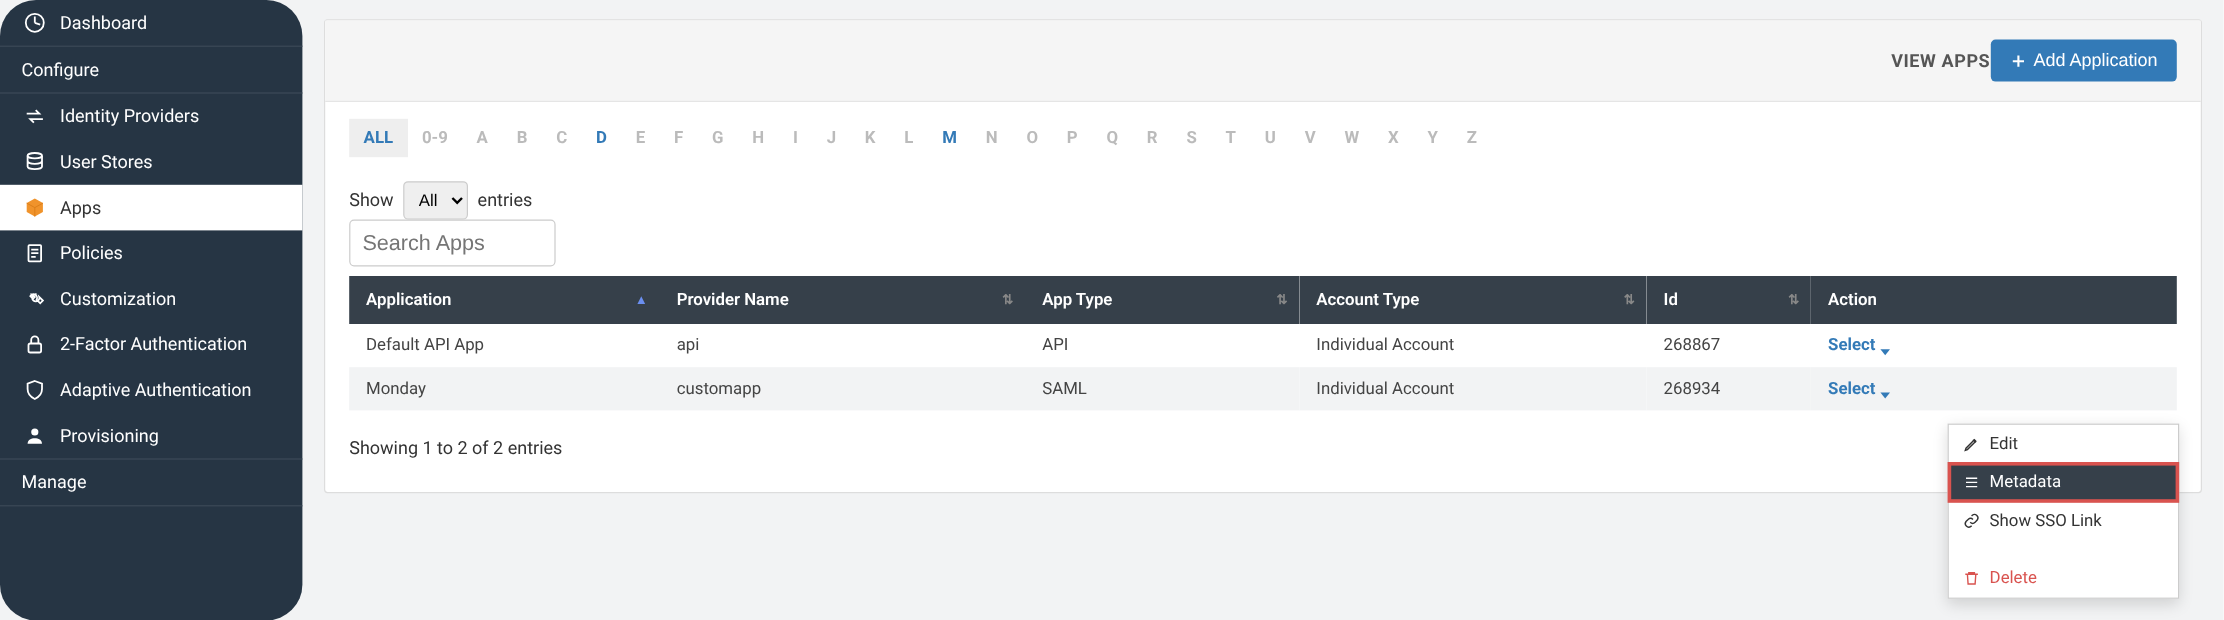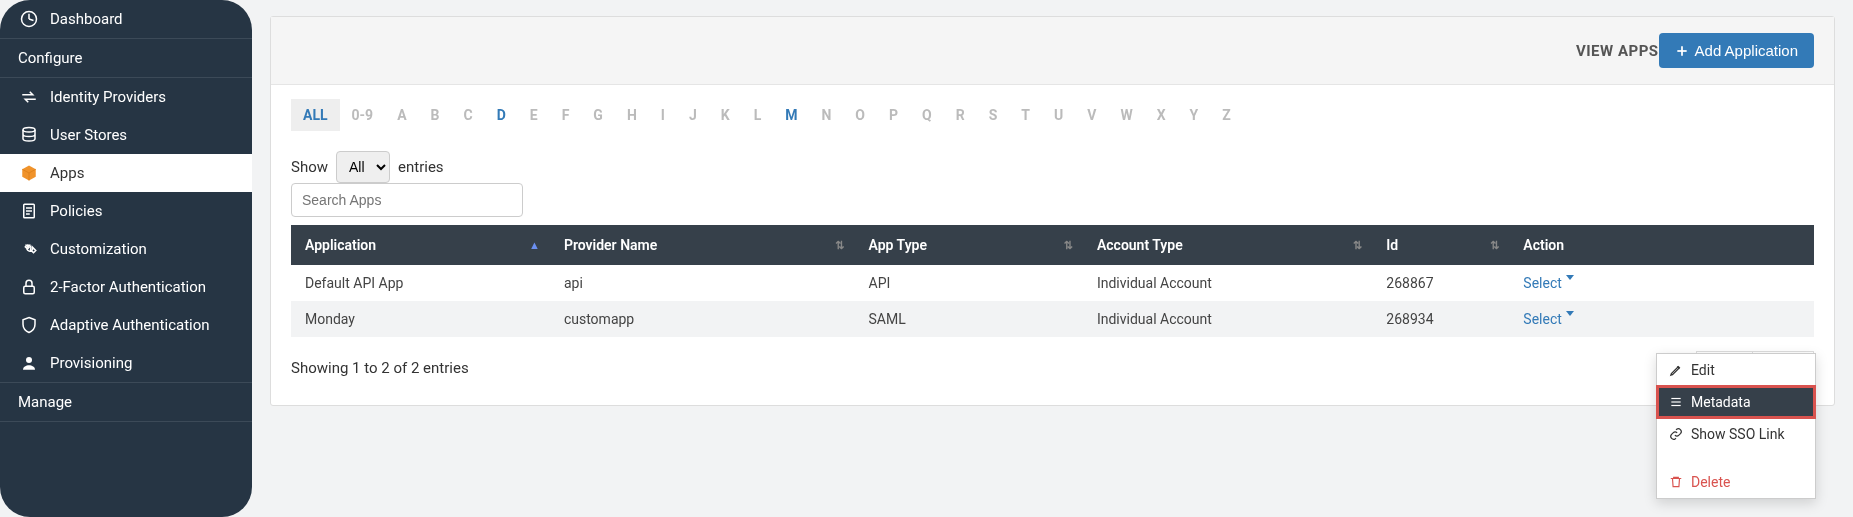--- a/index.html
+++ b/index.html
@@ -17,35 +17,35 @@
   .panel-title { font-weight: 700; color: #555; letter-spacing: .5px; font-size: 15px; }
   .btn-primary { background: #337ab7; color: #fff; border: none; border-radius: 4px; padding: 9px 16px; font-size: 15px; cursor: pointer; display: inline-flex; align-items: center; gap: 6px; }
   .panel-body { padding: 14px 20px 20px; position: relative; }
   .alpha-filter { display: flex; gap: 0; margin-bottom: 20px; }
   .alpha-filter .af { padding: 8px 12px; color: #bbb; font-weight: 700; cursor: pointer; }
   .alpha-filter .af.active { background: #eee; color: #337ab7; }
   .alpha-filter .af.highlight { color: #337ab7; }
   .toolbar { display: flex; justify-content: space-between; margin-bottom: 8px; flex-direction: column; }
   .show-entries { display:flex; align-items:center; gap:8px; font-size:15px; color:#333;}
   .show-entries select { padding: 6px 8px; border:1px solid #ccc; border-radius:4px; font-size:14px; }
-  .search-box input { padding: 8px 10px; border:1px solid #ccc; border-radius:4px; width:232px; font-size:14px; }
+  .search-box input { padding: 8px 10px; border:1px solid #ccc; border-radius:4px; width:172px; font-size:18px; }
   table.data { width: 100%; border-collapse: collapse; }
   table.data thead th { background: #36404a; color: #fff; text-align: left; padding: 12px 14px; font-weight:600; font-size:14px; position:relative; }
   table.data tbody td { padding: 10px 14px; font-size:14px; color:#444; }
   table.data tbody tr:nth-child(odd) { background: #fff; }
   table.data tbody tr:nth-child(even) { background: #f2f3f4; }
   .sort-ind { position:absolute; right:10px; top:50%; transform:translateY(-50%); font-size:11px; color:#888; }
   .sort-asc { color:#6b8ff0; }
-  .select-link { color:#337ab7; cursor:pointer; display:inline-flex; align-items:flex-start; gap:4px; }
+  .select-link { color:#337ab7; cursor:pointer; display:inline-flex; align-items:flex-end; gap:4px;font-weight:bold; }
   .caret { display:inline-block; width:0; height:0; border-left:4px solid transparent; border-right:4px solid transparent; border-top:5px solid currentColor; }
   .footer { display:flex; justify-content:space-between; align-items:center; padding-top:14px; font-size:15px; color:#333; }
   .pager { display:flex; gap:0;justify-content:center; }
   .pager button { padding:8px 14px; border:1px solid #ddd; background:#fff; color:#888; cursor:pointer; font-size:14px; }
   .pager button + button { border-left:none; }
-  .dropdown-menu { position:absolute; right:18px; top:268px; width:160px; background:#fff; border:1px solid #ccc; box-shadow:0 4px 12px rgba(0,0,0,.15); z-index:10; }
+  .dropdown-menu { position:absolute; right:18px; top:268px; width:193px; background:#fff; border:1px solid #ccc; box-shadow:0 4px 12px rgba(0,0,0,.15); z-index:10; }
   .dropdown-menu .dm-item { display:flex; align-items:center; gap:8px; padding:8px 12px; cursor:pointer; font-size:14px; color:#333; }
   .dropdown-menu .dm-item.danger { color:#d9534f;margin-top:16px; }
   .dropdown-menu .dm-item.highlight { background:#36404a; color:#fff; outline:3px solid #d9534f; outline-offset:-2px; }
   svg { display:block; }
   .th-app { width: 17%; }
   .th-prov { width: 20%; }
   .th-type { width: 15%; }
   .th-acct { width: 19%; }
   .th-id { width: 9%; }
 </style>

